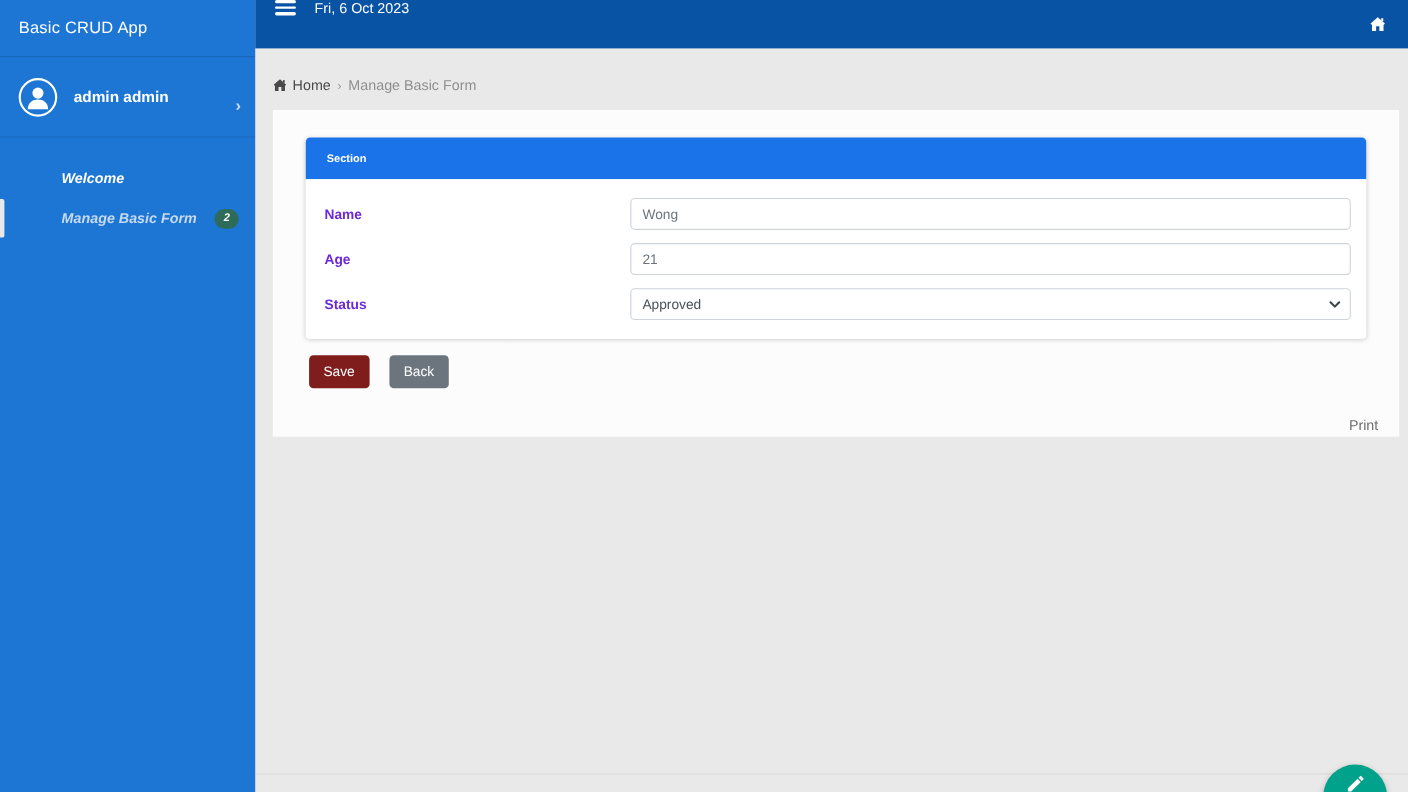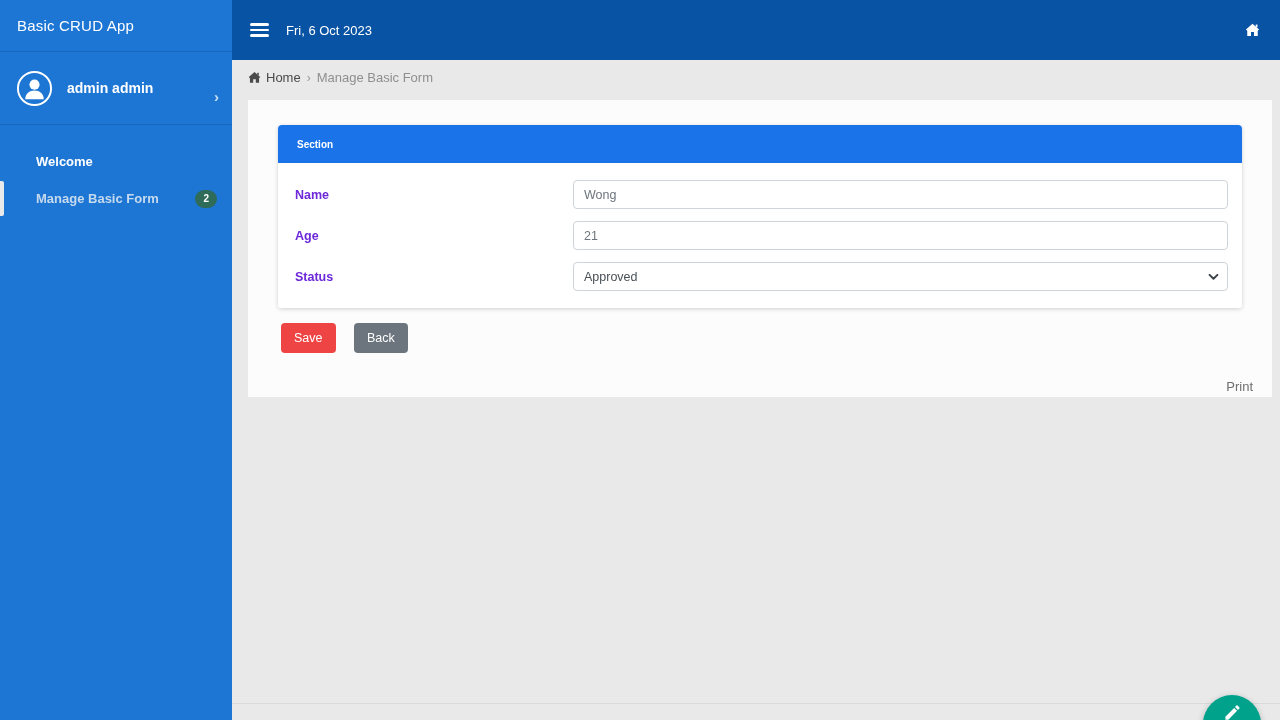--- a/index.html
+++ b/index.html
@@ -27,37 +27,37 @@
   }
   .avatar { width:37px; height:37px; flex:0 0 auto; }
   .user-name { font-size:14px; font-weight:700; }
   .user-chevron {
     position:absolute; right:13px; top:36px;
     color:rgba(255,255,255,.75); font-size:15px; font-weight:700;
   }
   .menu { padding-top:18px; }
   .menu-item {
     position:relative; height:37px; display:flex; align-items:center;
-    padding-left:36px; font-size:13px; font-weight:700; color:#fff; cursor:pointer;
+    padding-left:56px; font-size:13px; font-weight:700; color:#fff; cursor:pointer;font-style:italic;
   }
   .menu-item .menu-label-dim { color:#c6daee; }
   .active-bar {
     position:absolute; left:0; top:1px; bottom:1px; width:4px;
     background:#e9e9e9; border-radius:0 2px 2px 0;
   }
   .badge {
     position:absolute; right:15px; top:50%; transform:translateY(-50%);
     background:#2e6b58; color:#fff; font-size:10px; font-weight:700;
     padding:4px 8px; border-radius:9px; line-height:1;
   }
 
   
   .main { position:absolute; left:232px; top:0; right:0; bottom:0; }
   .topbar {
-    height:60px; background:#0953a5; display:flex; align-items:center;
+    height:44px; background:#0953a5; display:flex; 
     padding:0 18px; position:relative;
   }
   .hamburger {
     width:19px; height:14px; display:flex; flex-direction:column;
     justify-content:space-between; background:none; border:none; cursor:pointer;
   }
   .hamburger span { display:block; height:2.6px; background:#fff; border-radius:2px; }
   .topbar-date { color:#fff; font-size:13px; margin-left:17px; }
   .topbar-home {
     position:absolute; right:20px; top:50%; transform:translateY(-50%);
@@ -98,21 +98,21 @@
   .select-chevron {
     position:absolute; right:9px; top:50%; transform:translateY(-50%);
     pointer-events:none; display:flex;
   }
 
   .actions { position:absolute; left:33px; top:223px; }
   .btn {
     border:none; border-radius:4px; color:#fff; font-size:12.5px;
     padding:8px 13px; cursor:pointer; font-family:inherit;
   }
-  .btn-save { background:#ef4444; }
+  .btn-save { background:#7f1d1d; }
   .btn-back { background:#6c757d; margin-left:14px; }
 
   .print-link {
     position:absolute; right:19px; bottom:3px; font-size:13px; color:#6f6f6f; cursor:pointer;
   }
 
   .footer-divider {
     position:absolute; left:0; right:0; bottom:16px; border-top:1px solid #dadada;
   }
 

